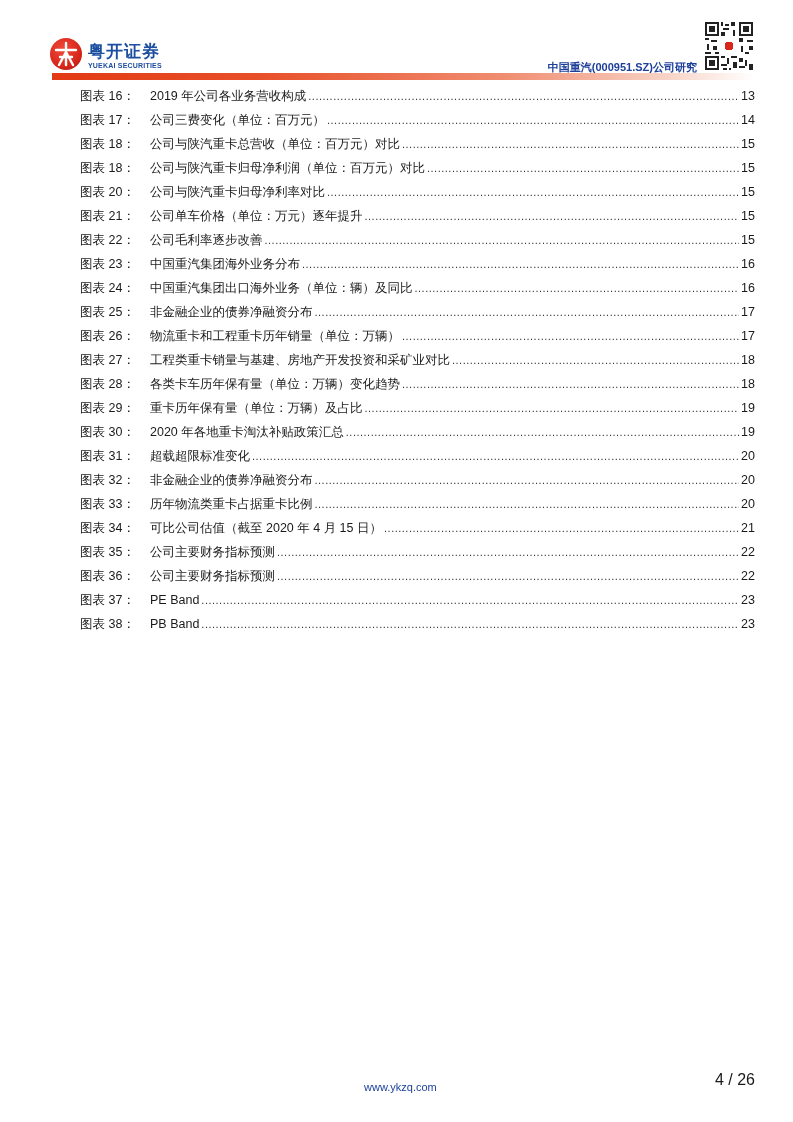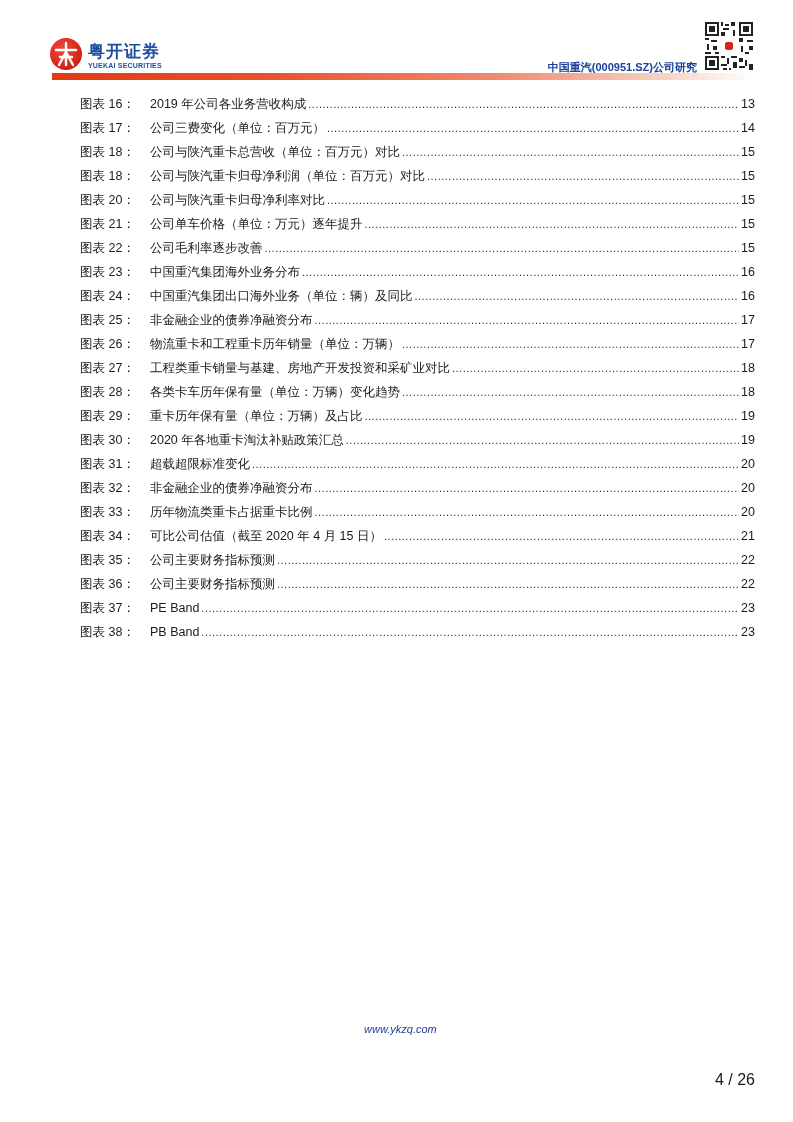--- a/index.html
+++ b/index.html
@@ -15,29 +15,29 @@
   .logo-text { margin-left: 6px; display: flex; flex-direction: column; }
   .logo-cn { font-size: 17px; font-weight: bold; color: #1d4fa0; letter-spacing: 1px; line-height: 18px; }
   .logo-en { font-size: 7px; font-weight: bold; color: #1d4fa0; line-height: 9px; letter-spacing: 0.2px; }
 
   .header-title { position: absolute; right: 96px; top: 60px; font-size: 11px; font-weight: bold;
                   color: #1d3f9a; white-space: nowrap; }
   .qr { position: absolute; left: 703px; top: 20px; width: 52px; height: 52px; background: #fff; }
   .header-bar { position: absolute; left: 52px; top: 73px; width: 702px; height: 7px;
                 background: linear-gradient(to right, #e23a14 0%, #e8502a 30%, #f08e72 65%, #f8d5c8 88%, #ffffff 100%); }
 
-  .toc { position: absolute; left: 80px; top: 92px; width: 675px; }
+  .toc { position: absolute; left: 80px; top: 84px; width: 675px; }
   .toc-row { display: flex; align-items: baseline; height: 24px; line-height: 24px; font-size: 12.5px; }
   .toc-label { white-space: nowrap; }
   .toc-label .prefix { display: inline-block; width: 70px; }
   .toc-dots { flex: 1; overflow: hidden; white-space: nowrap; margin: 0 2px; color: #333; letter-spacing: 0.5px; font-size: 11px; }
   .toc-dots::after { content: "......................................................................................................................................................................................................................................"; }
   .toc-page { white-space: nowrap; text-align: right; min-width: 14px; }
 
-  .footer-url { position: absolute; left: 364px; top: 1023px; font-size: 11px; color: #1d3f9a; font-style: italic; }
+  .footer-url { position: absolute; left: 364px; top: 1081px; font-size: 11px; color: #1d3f9a; }
   .footer-page { position: absolute; right: 38px; top: 1071px; font-size: 16px; color: #1a1a1a; }
 </style>
 </head>
 <body>
 
 <div class="header">
   <div class="logo">
     <div class="logo-mark">
       <svg width="32" height="32" viewBox="0 0 32 32">
         <path d="M6 12 L26 12 M16 5 L16 27 M9 27 L16 14 L23 27 M10 19 L22 19" stroke="#ffffff" stroke-width="2.4" fill="none" stroke-linecap="round"></path>

